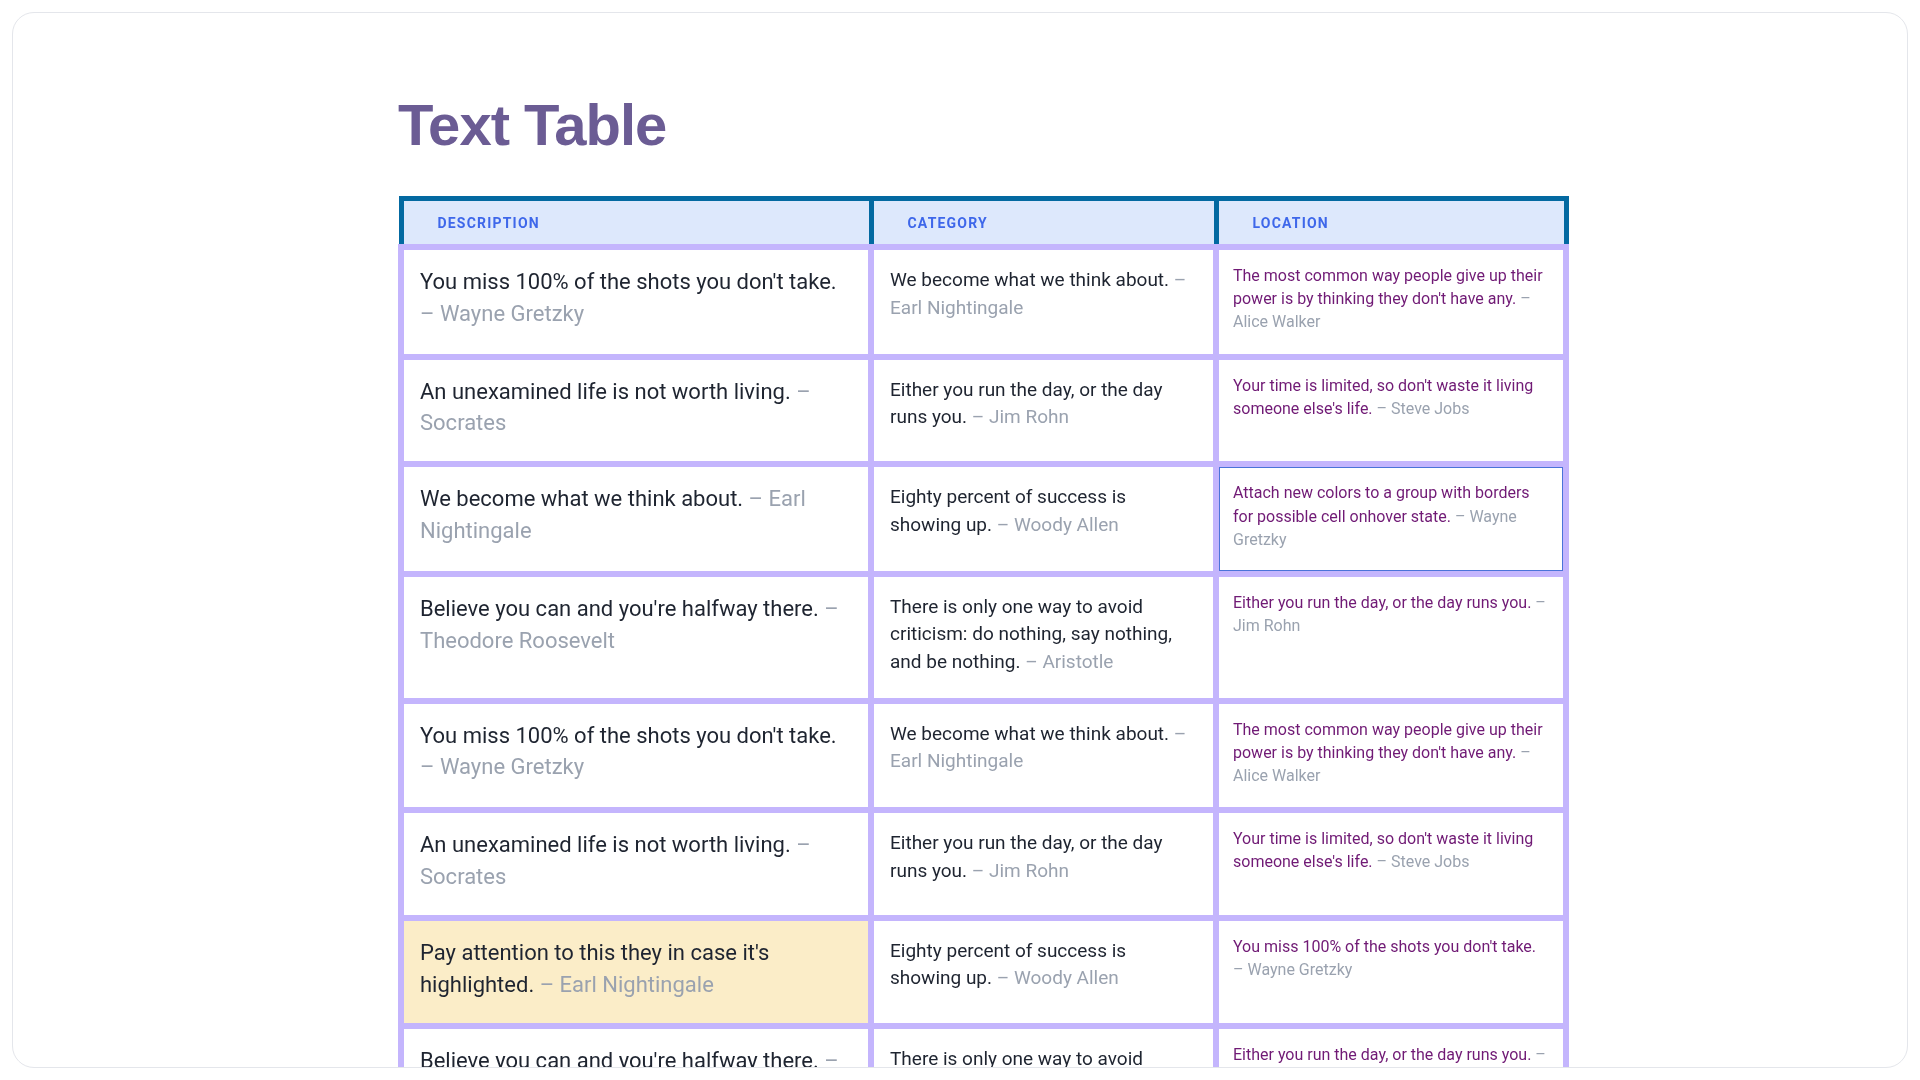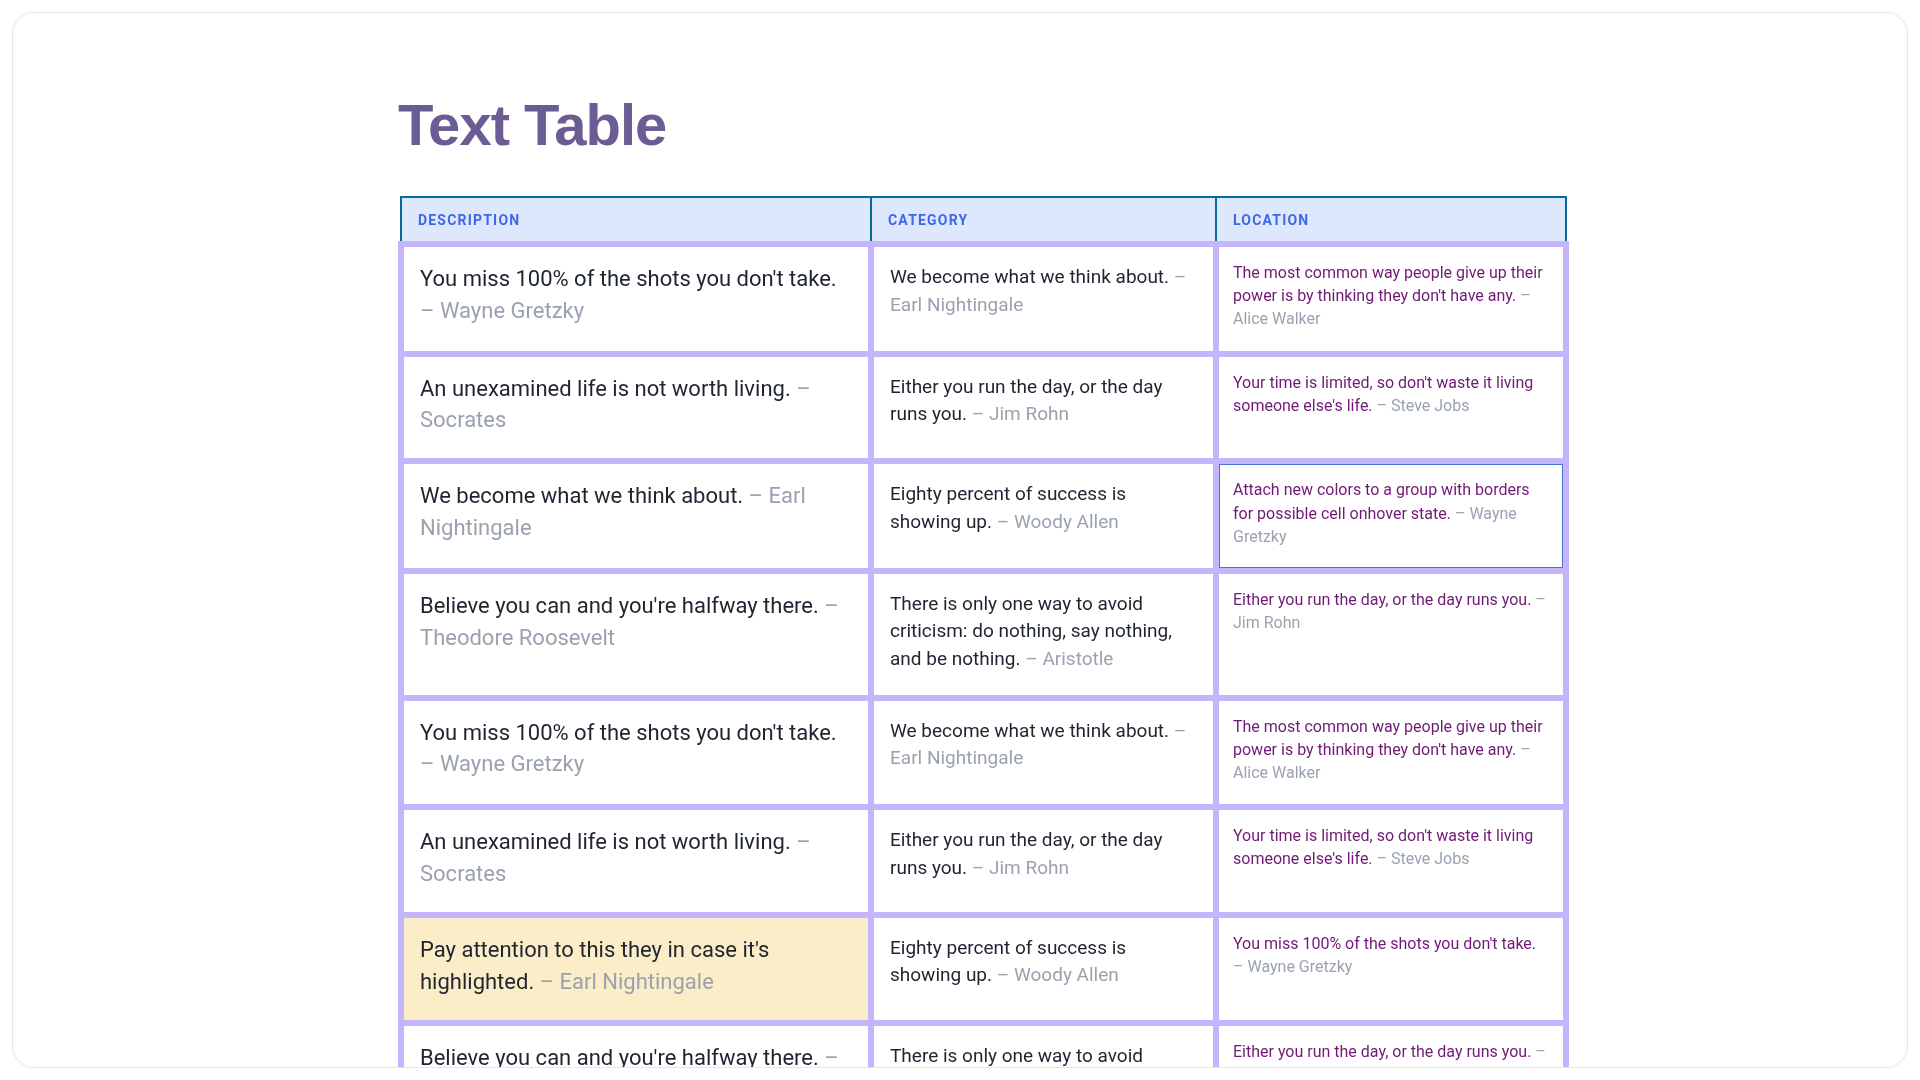--- a/index.html
+++ b/index.html
@@ -45,22 +45,22 @@
   col.c-loc  { width: 350px; }
 
   thead th {
     background: #dde8fc;
     color: #3e67ea;
     font-size: 14px;
     font-weight: 700;
     letter-spacing: 1.2px;
     text-transform: uppercase;
     text-align: left;
-    padding: 14px 16px 13px 16px;
-    border: 2px solid #0369a1;
+    padding: 14px 16px 13px 34px;
+    border: 5px solid #0369a1;
   }
 
   tbody td {
     border: 6px solid #c4b5fd;
     vertical-align: top;
   }
   tbody td .cellpad {
     padding: 16px 16px 22px 16px;
     line-height: 1.45;
   }

